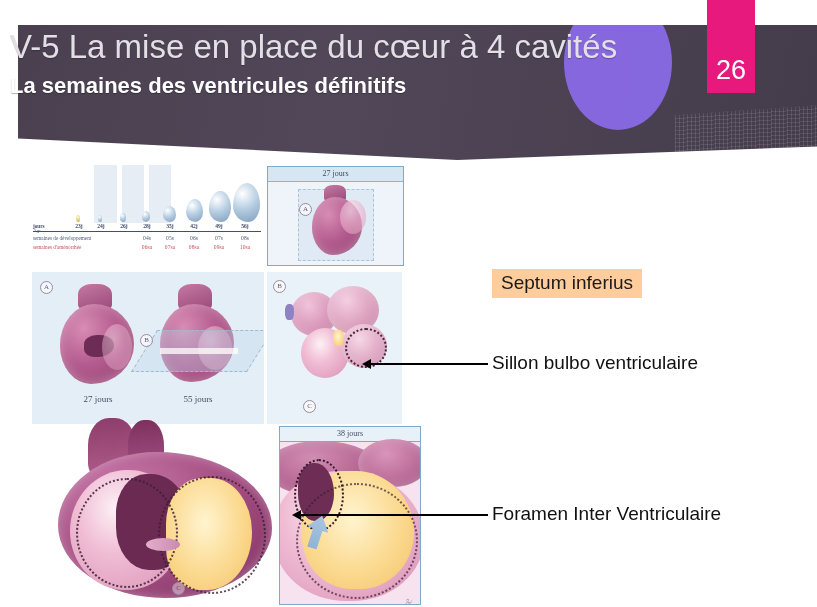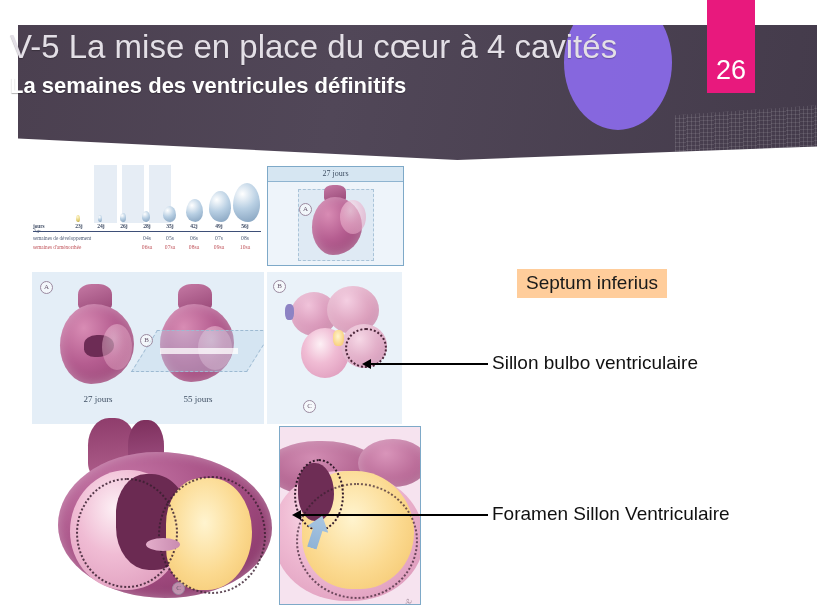--- a/index.html
+++ b/index.html
@@ -264,21 +264,21 @@
     height: 34px;
     background: linear-gradient(180deg, #a9c6e2, #8fb3d6);
     clip-path: polygon(50% 0, 100% 42%, 72% 42%, 72% 100%, 28% 100%, 28% 42%, 0 42%);
     transform: rotate(18deg);
     z-index: 6;
   }
 
   
   #callout-septum {
     position: absolute;
-    left: 517px;
+    left: 492px;
     top: 269px;
     background: #ffcd9b;
     color: #1a1a1a;
     font-size: 19px;
     padding: 3px 9px 4px 9px;
     white-space: nowrap;
     font-family: "Liberation Sans", sans-serif;
   }
   #callout-sillon {
     position: absolute;
@@ -450,20 +450,21 @@
     <div class="septum-yellow" style="left:112px; top:60px; width:86px; height:112px; border-radius:46% 54% 58% 42%;"></div>
     <div class="heart-light" style="left:120px; top:70px; width:34px; height:80px; border-radius:50%; opacity:0.0;"></div>
     <div class="dotted-ring" style="left:22px; top:60px; width:98px; height:106px; border-width:2px; border-color:#3a1f30; opacity:0.85;"></div>
     <div class="dotted-ring" style="left:104px; top:58px; width:104px; height:114px; border-width:2px; border-color:#3a1f30; opacity:0.8;"></div>
     <div style="position:absolute; left:92px; top:120px; width:34px; height:13px; background:linear-gradient(90deg,#e4aecb,#c98bb0); border-radius:50%;"></div>
 
     <div class="marker" style="left:118px; top:164px; background:rgba(255,255,255,0.4);">C</div>
   </div>
 
   <div class="panel panel-bordered" id="panel-bottom-right" style="left:265px; top:266px; width:140px; height:177px; background:#f6e3ef;">
+    <div class="panel-caption-bar" style="background:#e9f1f8; border-bottom:1px solid #7ea9c8;">38 jours</div>
 
     <div class="heart-a" style="left:-12px; top:14px; width:112px; height:56px; border-radius:46% 54% 50% 50%; background:radial-gradient(ellipse at 40% 30%, #d28db3 0%, #b1628f 60%, #8d3f6d 100%);"></div>
     <div class="heart-a" style="left:78px; top:12px; width:70px; height:48px; border-radius:50%; background:radial-gradient(ellipse at 40% 30%, #d995ba 0%, #b96a97 60%, #924472 100%);"></div>
     <div class="heart-light" style="left:-6px; top:44px; width:150px; height:130px; border-radius:46% 54% 50% 50%;"></div>
     <div class="septum-yellow" style="left:22px; top:44px; width:112px; height:118px; border-radius:44% 56% 52% 48%;"></div>
     <div class="heart-dark-cav" style="left:18px; top:36px; width:36px; height:58px; border-radius:44% 56% 50% 50%; background:#6e2d55;"></div>
     <div class="dotted-ring" style="left:14px; top:32px; width:46px; height:68px; border-width:2px; border-color:#321a2a;"></div>
     <div class="dotted-ring" style="left:16px; top:56px; width:118px; height:112px; border-width:2px; border-color:#3a1f30; opacity:0.7;"></div>
 
     <div id="signature">P. Delaere</div>
@@ -472,13 +473,13 @@
 </div>
 
 <div id="callout-septum">Septum inferius</div>
 
 <div class="leader-line" style="left:370px; top:363px; width:118px;"></div>
 <div class="leader-head" style="left:362px; top:359px;"></div>
 <div id="callout-sillon">Sillon bulbo ventriculaire</div>
 
 <div class="leader-line" style="left:300px; top:514px; width:188px;"></div>
 <div class="leader-head" style="left:292px; top:510px;"></div>
-<div id="callout-foramen">Foramen Sillon Ventriculaire</div>
+<div id="callout-foramen">Foramen Inter Ventriculaire</div>
 
 </body></html>

